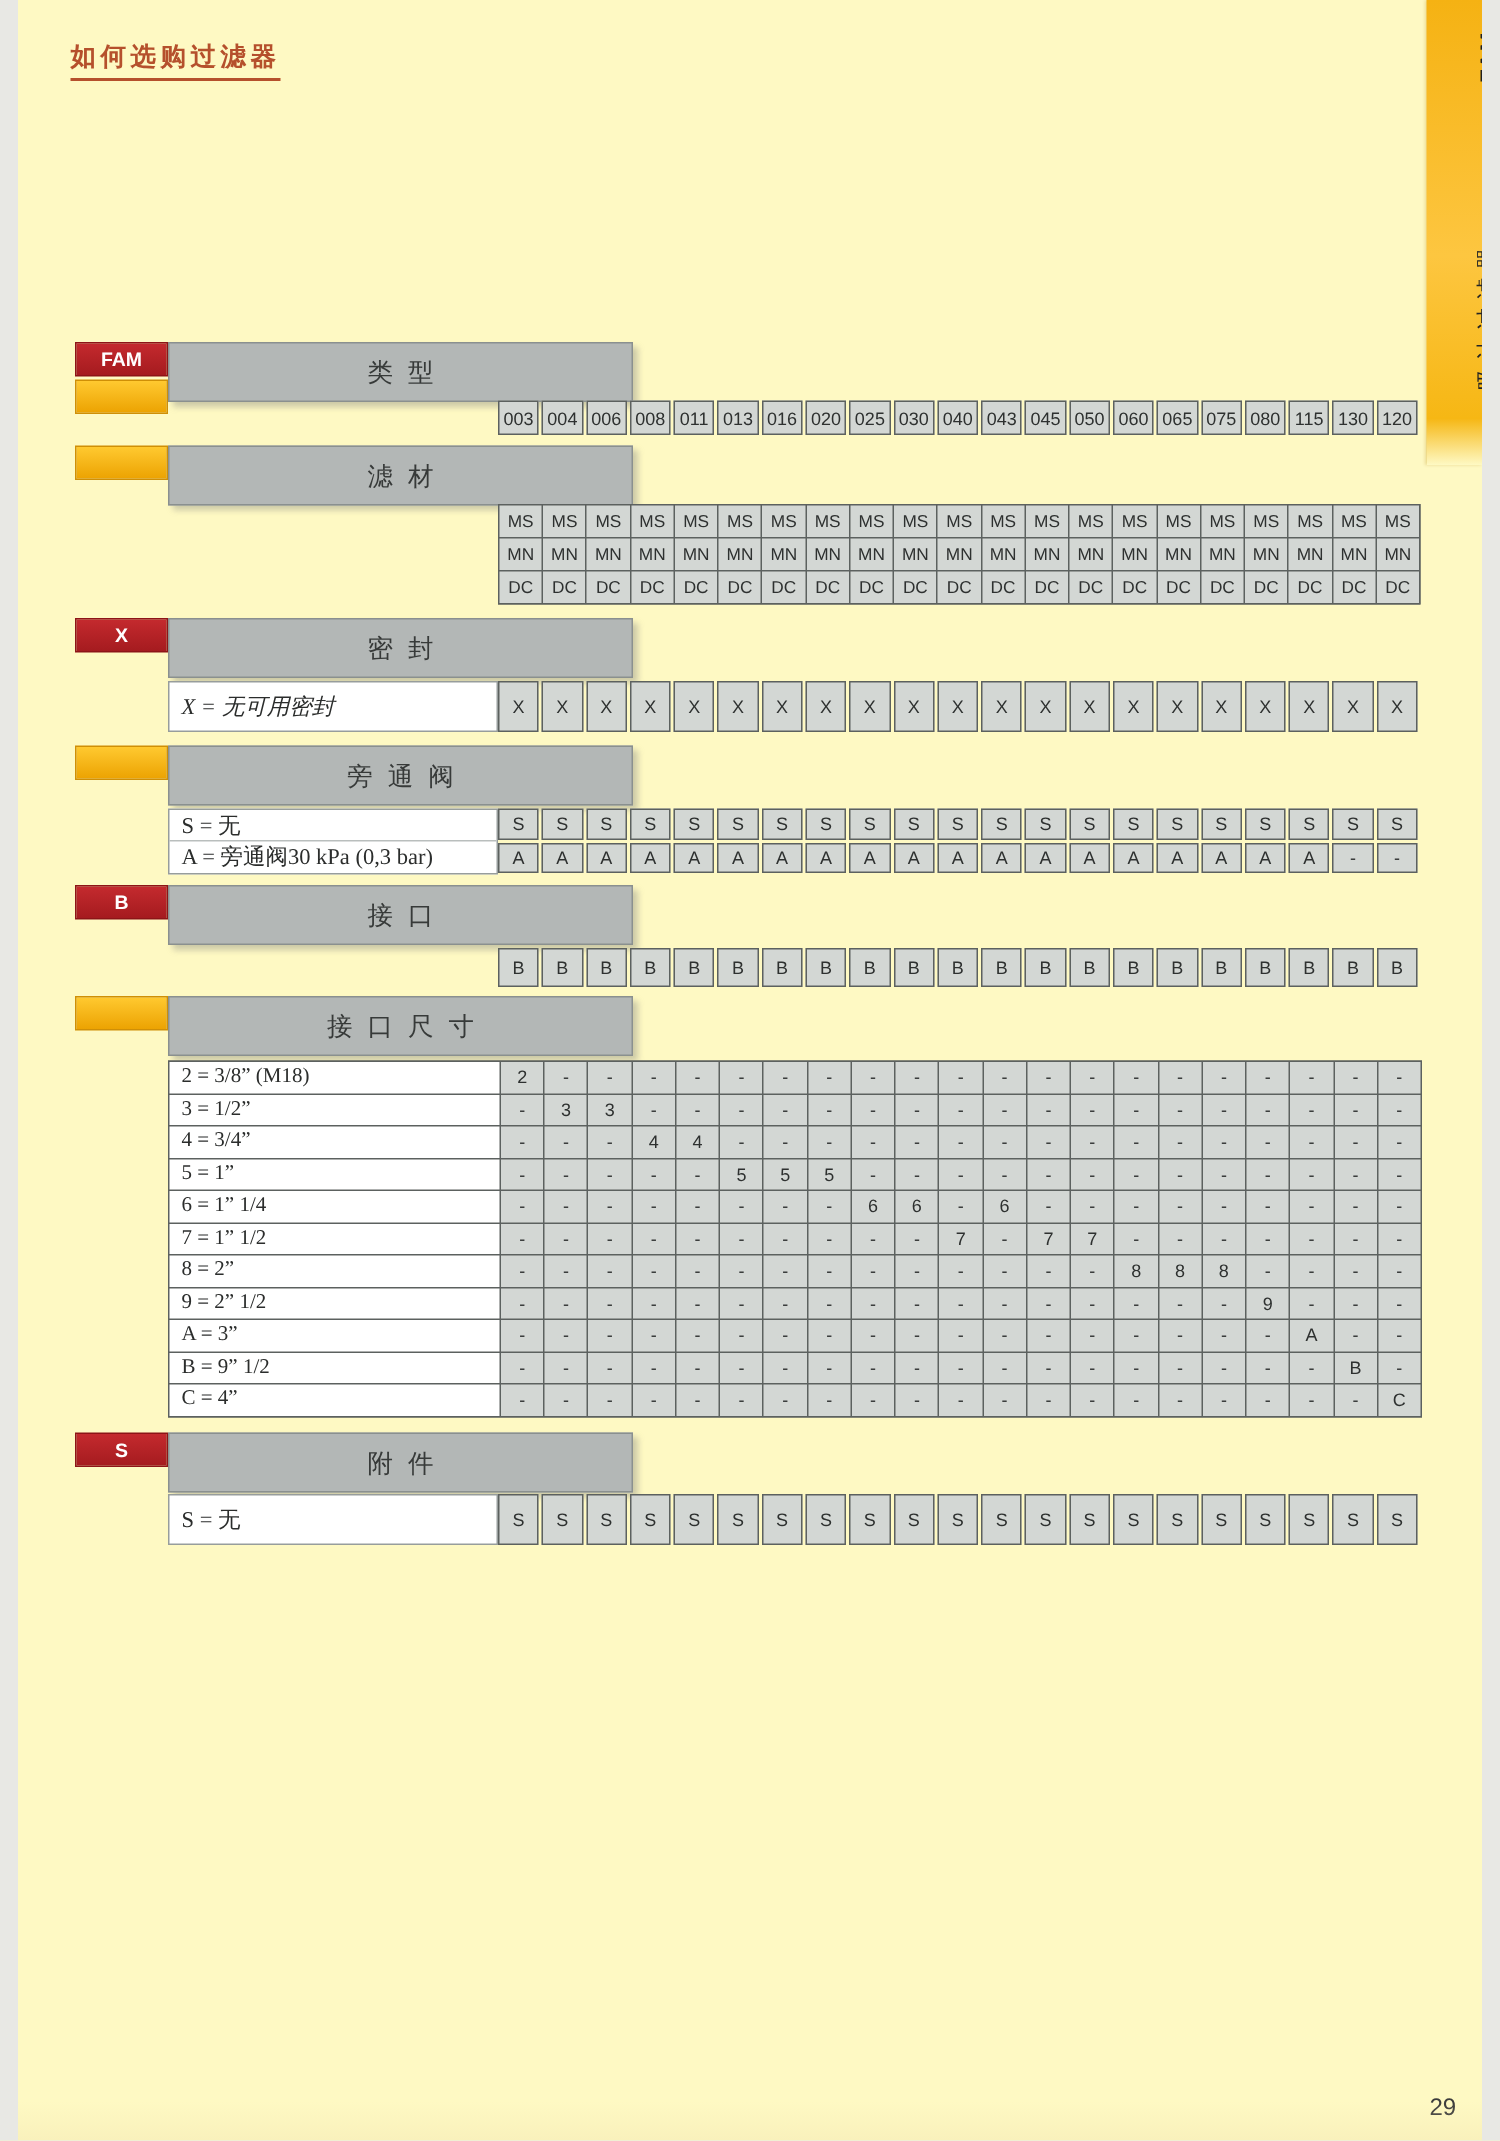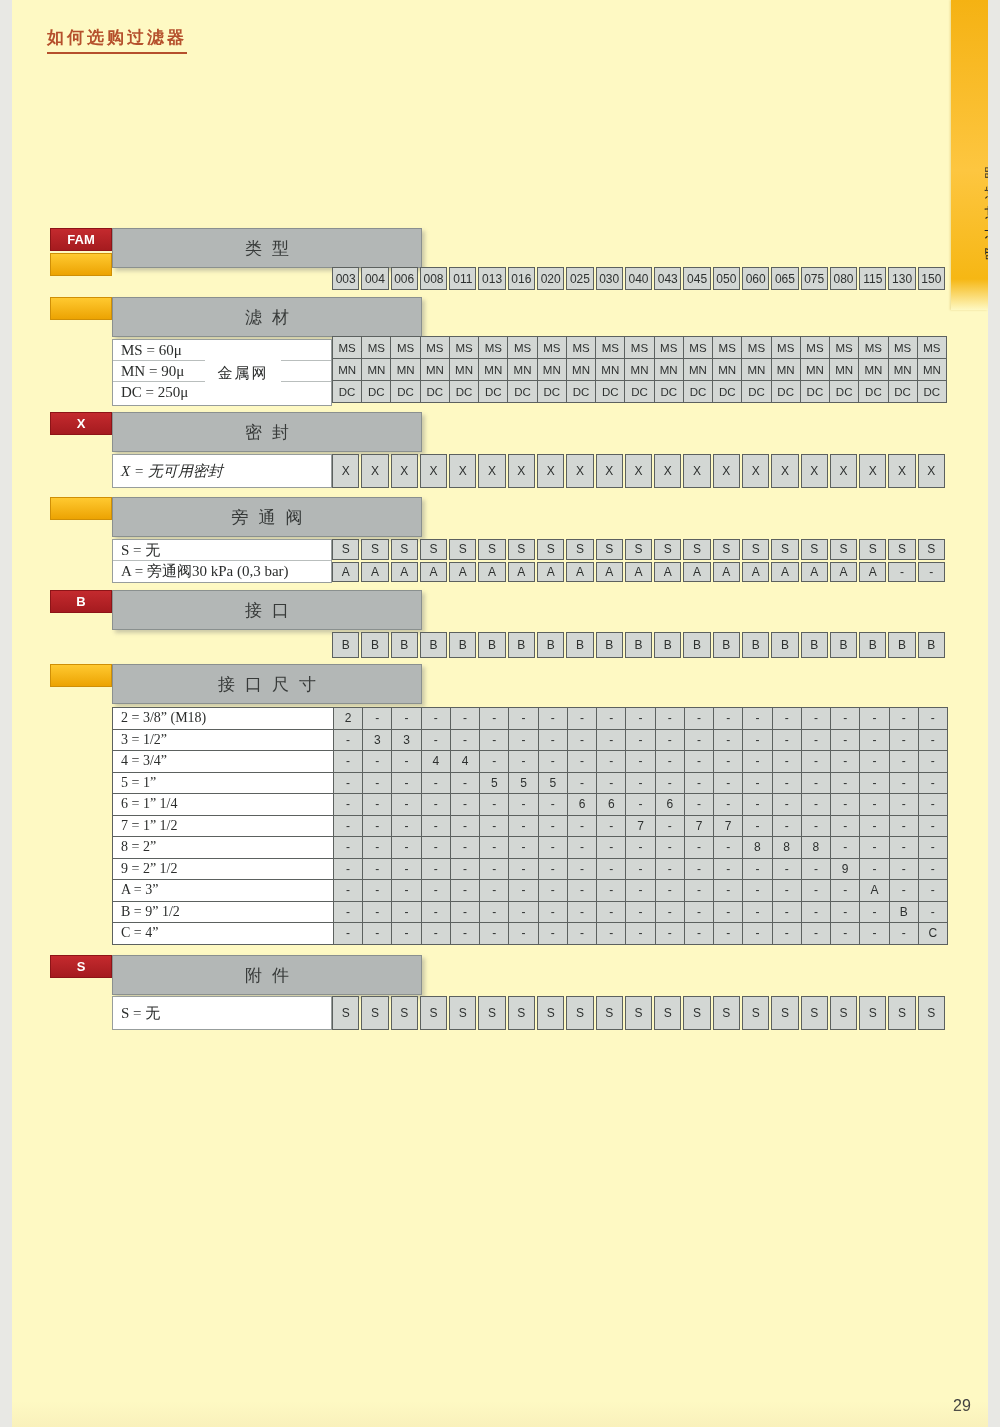--- a/index.html
+++ b/index.html
@@ -90,31 +90,25 @@
       <div class="cell">040</div>
       <div class="cell">043</div>
       <div class="cell">045</div>
       <div class="cell">050</div>
       <div class="cell">060</div>
       <div class="cell">065</div>
       <div class="cell">075</div>
       <div class="cell">080</div>
       <div class="cell">115</div>
       <div class="cell">130</div>
-      <div class="cell">150</div>
+      <div class="cell">120</div>
     </div>
 
   <div class="badge yellow" style="top:297px;"></div>
   <div class="hdr" style="top:297px;">滤材</div>
-  <div class="legendbox" style="top:339px;height:67px;">
-    <div class="lrow divided" style="height:21px;">MS = 60μ</div>
-    <div class="lrow divided" style="height:21px;">MN = 90μ</div>
-    <div class="lrow" style="height:21px;">DC = 250μ</div>
-    <div class="media-note">金属网</div>
-  </div>
   <div class="gridrows" style="top:336px;">
       <div class="cell">MS</div>
       <div class="cell">MS</div>
       <div class="cell">MS</div>
       <div class="cell">MS</div>
       <div class="cell">MS</div>
       <div class="cell">MS</div>
       <div class="cell">MS</div>
       <div class="cell">MS</div>
       <div class="cell">MS</div>

